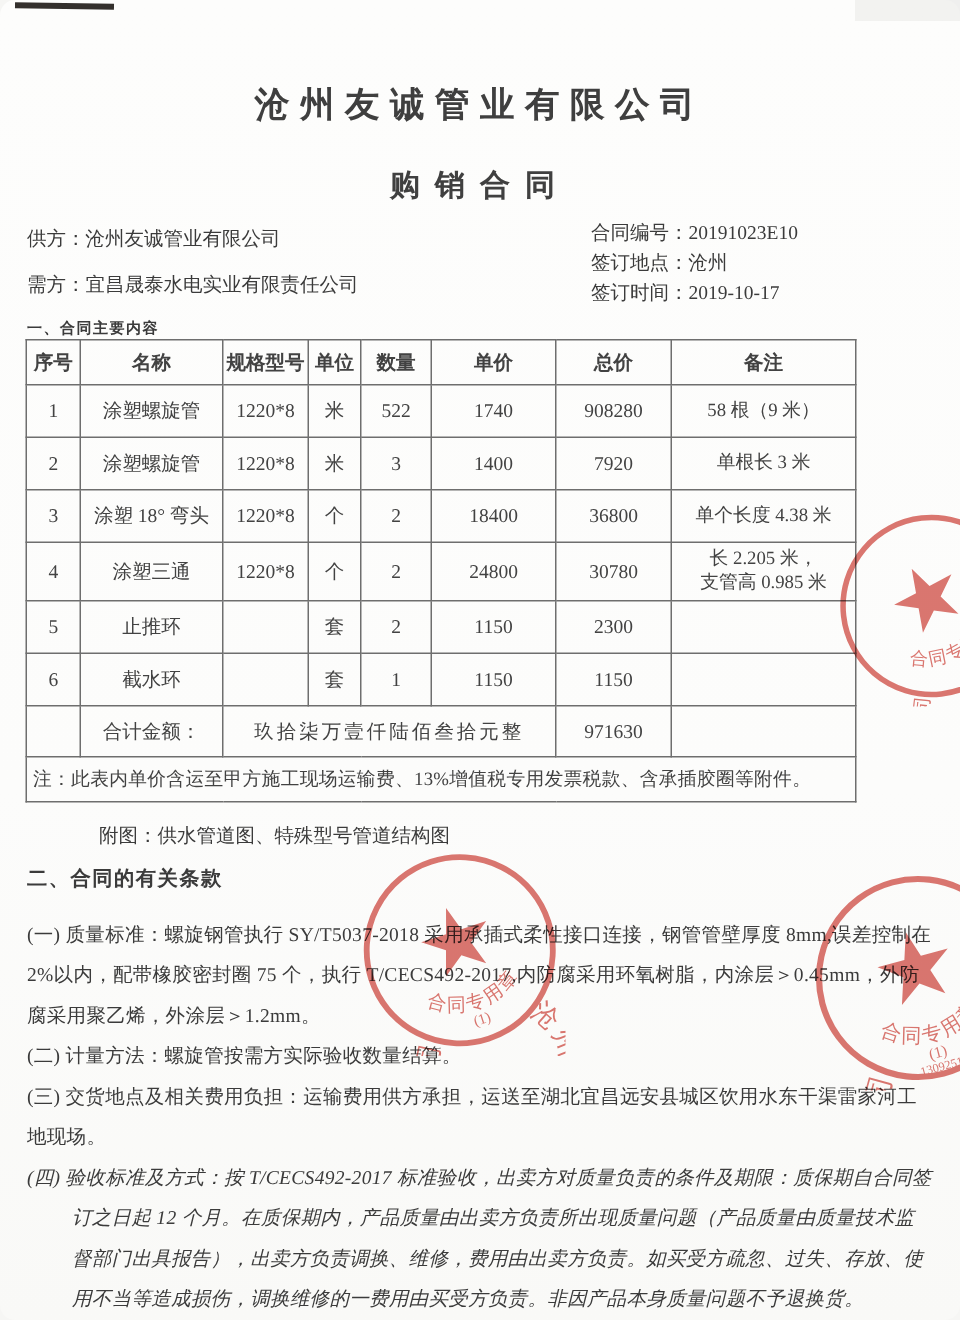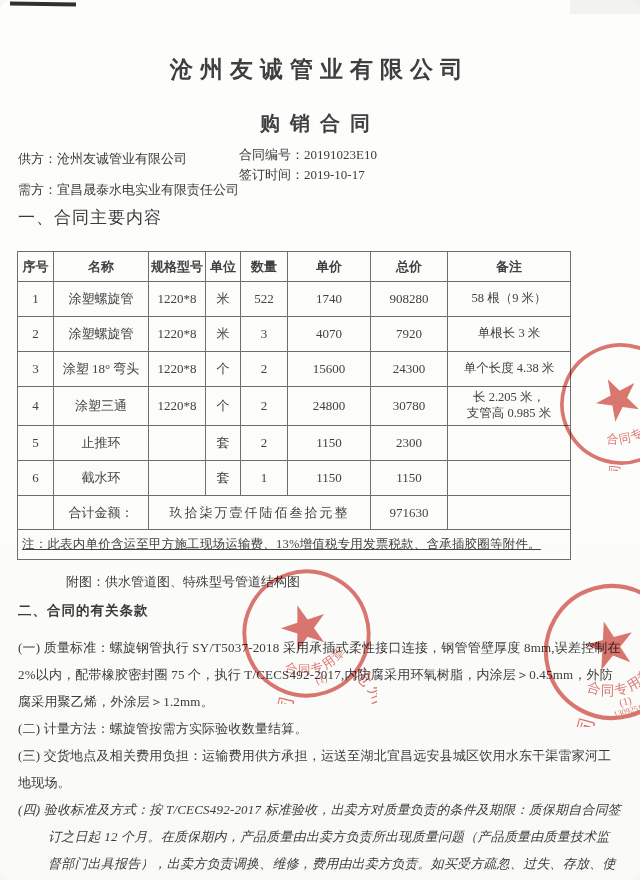--- a/index.html
+++ b/index.html
@@ -15,43 +15,43 @@
   .artifact-topline{position:absolute;left:10px;top:2px;width:66px;height:4px;background:#34302d;transform:rotate(.8deg);}
   .artifact-smudge{position:absolute;right:0;top:0;width:70px;height:14px;background:#ededeb;opacity:.7;}
   .company-title{
     margin:54px 0 0;text-align:center;font-size:23px;font-weight:600;
     letter-spacing:7px;color:#3f3f3f;
   }
   .doc-title{
     margin:25px 0 0;text-align:center;font-size:20px;font-weight:600;
     letter-spacing:10px;color:#404040;
   }
-  .info{display:flex;justify-content:flex-start;margin:8px 18px 0 18px;font-size:13px;}
+  .info{display:flex;justify-content:space-between;margin:8px 18px 0 18px;font-size:13px;}
   .info-left p{margin:0;}
   .info-left p:first-child{margin-top:5px;}
   .info-left p:last-child{margin-top:13px;}
   .info-right{width:228px;}
   .info-right p{margin:0;line-height:20px;}
-  .sec-heading{margin:7px 0 0 18px;font-size:17px;font-weight:400;letter-spacing:1px;}
+  .sec-heading{margin:7px 0 0 18px;font-size:10px;font-weight:700;letter-spacing:1px;}
   table.items{
     border-collapse:collapse;table-layout:fixed;width:553px;
-    margin:22px 0 0 17px;font-size:13px;color:#424242;
+    margin:0 0 0 17px;font-size:13px;color:#424242;
   }
   table.items th,table.items td{
     border:1px solid #6e6e6e;text-align:center;vertical-align:middle;
     padding:1px 2px;overflow:hidden;
   }
   table.items th{font-weight:600;height:27px;}
   table.items td{height:32px;}
   tr.row-tall td{height:36px;}
   td.c7{font-size:12.5px;white-space:pre-line;line-height:1.25;}
   td.words{letter-spacing:2px;}
   tr.total-row td{height:31px;}
   tr.note-row td{
-    height:27px;text-align:left;font-size:12.5px;padding-left:4px;letter-spacing:.2px;text-decoration:underline;
+    height:27px;text-align:left;font-size:12.5px;padding-left:4px;letter-spacing:.2px;
   }
   .attachment{margin:13px 0 0 18px;font-size:13px;padding-left:48px;}
   .sec-heading2{margin:11px 0 14px 18px;font-size:13.5px;font-weight:600;letter-spacing:1px;}
   .clauses{margin:6px 18px 0 18px;font-size:13px;}
   .clauses p{margin:0;line-height:27px;letter-spacing:.2px;}
   .clauses p:nth-child(4){padding-left:30px;text-indent:-30px;font-style:italic;}
   .stamp{position:absolute;pointer-events:none;mix-blend-mode:multiply;opacity:.8;}
   .stamp svg text{font-family:"Liberation Serif","DejaVu Serif",serif;}
 </style>
 </head>
@@ -65,20 +65,21 @@
   <h1 class="company-title">沧州友诚管业有限公司</h1>
   <h2 class="doc-title">购销合同</h2>
 
   <div class="info">
     <div class="info-left">
       <p>供方：沧州友诚管业有限公司</p>
       <p>需方：宜昌晟泰水电实业有限责任公司</p>
     </div>
     <div class="info-right">
       <p>合同编号：20191023E10</p>
+      <p>签订地点：沧州</p>
       <p>签订时间：2019-10-17</p>
     </div>
   </div>
 
   <div class="sec-heading">一、合同主要内容</div>
 
   <table class="items">
     <colgroup>
       <col style="width:36px">
         <col style="width:95px">
@@ -111,32 +112,32 @@
           <td class="c5">1740</td>
           <td class="c6">908280</td>
           <td class="c7">58 根（9 米）</td>
         </tr>
         <tr>
           <td class="c0">2</td>
           <td class="c1">涂塑螺旋管</td>
           <td class="c2">1220*8</td>
           <td class="c3">米</td>
           <td class="c4">3</td>
-          <td class="c5">4070</td>
+          <td class="c5">1400</td>
           <td class="c6">7920</td>
           <td class="c7">单根长 3 米</td>
         </tr>
         <tr>
           <td class="c0">3</td>
           <td class="c1">涂塑 18° 弯头</td>
           <td class="c2">1220*8</td>
           <td class="c3">个</td>
           <td class="c4">2</td>
-          <td class="c5">15600</td>
-          <td class="c6">24300</td>
+          <td class="c5">18400</td>
+          <td class="c6">36800</td>
           <td class="c7">单个长度 4.38 米</td>
         </tr>
         <tr class="row-tall">
           <td class="c0">4</td>
           <td class="c1">涂塑三通</td>
           <td class="c2">1220*8</td>
           <td class="c3">个</td>
           <td class="c4">2</td>
           <td class="c5">24800</td>
           <td class="c6">30780</td>

